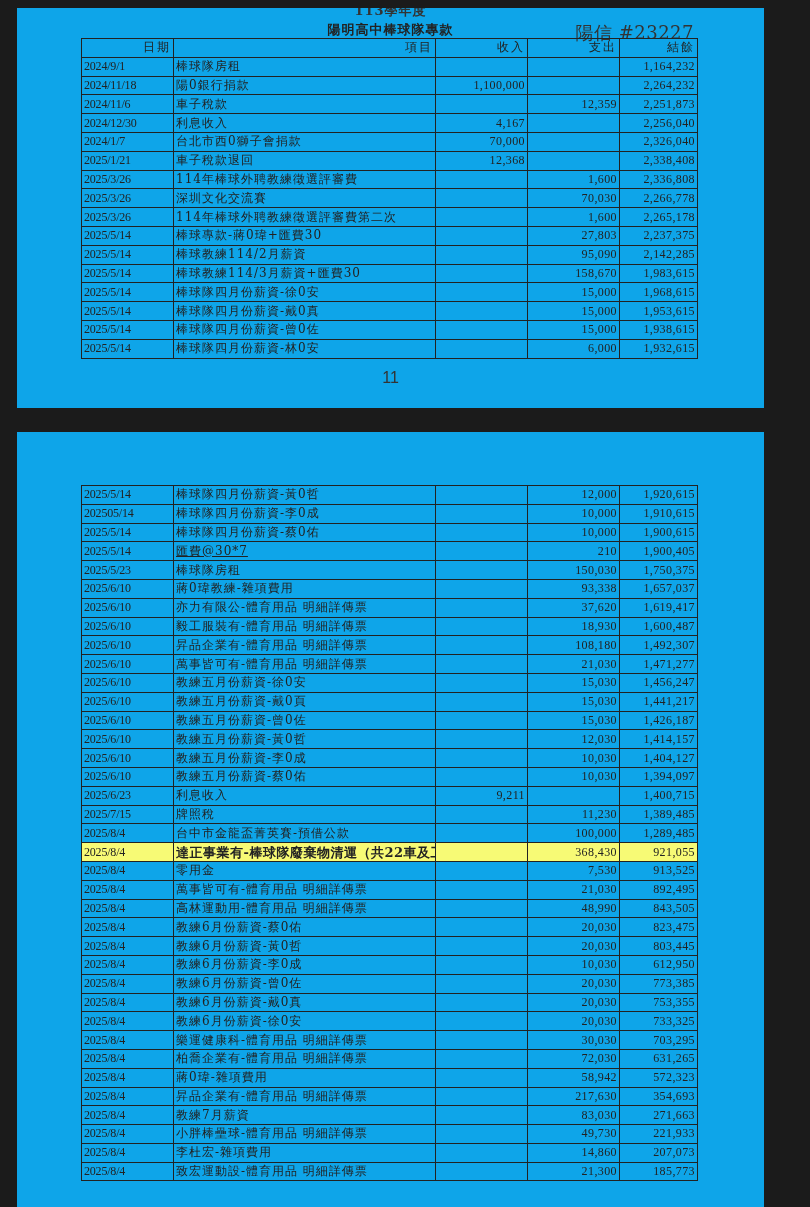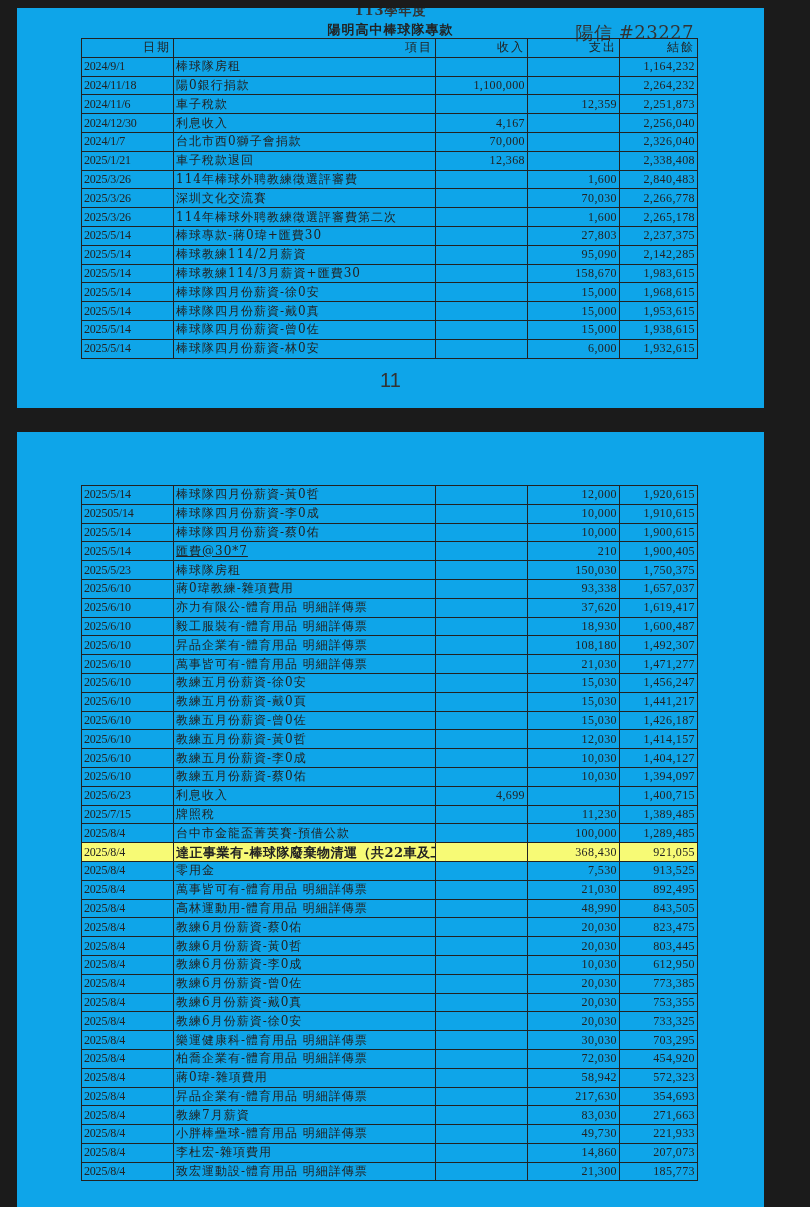--- a/index.html
+++ b/index.html
@@ -16,21 +16,21 @@
   .page2 table.ledger { top: 53px; }
   table.ledger td, table.ledger th { border: 1.2px solid #222; height: 18.8px; font-size: 12px; white-space: nowrap; overflow: hidden; padding: 0 2px; font-weight: normal; line-height: 17px; }
   table.ledger th { text-align: right; letter-spacing: 2px; }
   col.c-date { width: 92px; } col.c-item { width: 262px; } col.c-in { width: 92px; } col.c-out { width: 92px; } col.c-bal { width: 78px; }
   td.date { font-family: "Liberation Serif", "DejaVu Serif", serif; font-size: 13px; letter-spacing: -0.2px; }
   td.item { padding-left: 4px; letter-spacing: 1px; }
   td.num { text-align: right; font-family: "Liberation Serif", "DejaVu Serif", serif; font-size: 13px; letter-spacing: 0.4px; }
   tr.highlight td { background: #f7fa75; }
   tr.highlight td.item { font-size: 13px; letter-spacing: 0.5px; font-weight: bold; }
   .underline { text-decoration: underline; }
-  .page-num { position: absolute; left: 0; width: 100%; top: 361px; text-align: center; font-family: "Liberation Sans", sans-serif; font-size: 20px; color: #333; }
+  .page-num { position: absolute; left: 0; width: 100%; top: 361px; text-align: center; font-family: "Liberation Sans", sans-serif; font-size: 16px; color: #333; }
 </style>
 </head>
 <body>
 
 <div class="page page1">
   <div class="year-title">113學年度</div>
   <div class="doc-title">陽明高中棒球隊專款</div>
   <div class="account-no">陽信 #23227</div>
   <table class="ledger">
     <colgroup>
@@ -90,21 +90,21 @@
           <td class="item">車子稅款退回</td>
           <td class="num">12,368</td>
           <td class="num"></td>
           <td class="num">2,338,408</td>
         </tr>
         <tr>
           <td class="date">2025/3/26</td>
           <td class="item">114年棒球外聘教練徵選評審費</td>
           <td class="num"></td>
           <td class="num">1,600</td>
-          <td class="num">2,840,483</td>
+          <td class="num">2,336,808</td>
         </tr>
         <tr>
           <td class="date">2025/3/26</td>
           <td class="item">深圳文化交流賽</td>
           <td class="num"></td>
           <td class="num">70,030</td>
           <td class="num">2,266,778</td>
         </tr>
         <tr>
           <td class="date">2025/3/26</td>
@@ -285,21 +285,21 @@
         <tr>
           <td class="date">2025/6/10</td>
           <td class="item">教練五月份薪資-蔡0佑</td>
           <td class="num"></td>
           <td class="num">10,030</td>
           <td class="num">1,394,097</td>
         </tr>
         <tr>
           <td class="date">2025/6/23</td>
           <td class="item">利息收入</td>
-          <td class="num">4,699</td>
+          <td class="num">9,211</td>
           <td class="num"></td>
           <td class="num">1,400,715</td>
         </tr>
         <tr>
           <td class="date">2025/7/15</td>
           <td class="item">牌照稅</td>
           <td class="num"></td>
           <td class="num">11,230</td>
           <td class="num">1,389,485</td>
         </tr>
@@ -385,21 +385,21 @@
           <td class="item">樂運健康科-體育用品 明細詳傳票</td>
           <td class="num"></td>
           <td class="num">30,030</td>
           <td class="num">703,295</td>
         </tr>
         <tr>
           <td class="date">2025/8/4</td>
           <td class="item">柏喬企業有-體育用品 明細詳傳票</td>
           <td class="num"></td>
           <td class="num">72,030</td>
-          <td class="num">454,920</td>
+          <td class="num">631,265</td>
         </tr>
         <tr>
           <td class="date">2025/8/4</td>
           <td class="item">蔣0瑋-雜項費用</td>
           <td class="num"></td>
           <td class="num">58,942</td>
           <td class="num">572,323</td>
         </tr>
         <tr>
           <td class="date">2025/8/4</td>

